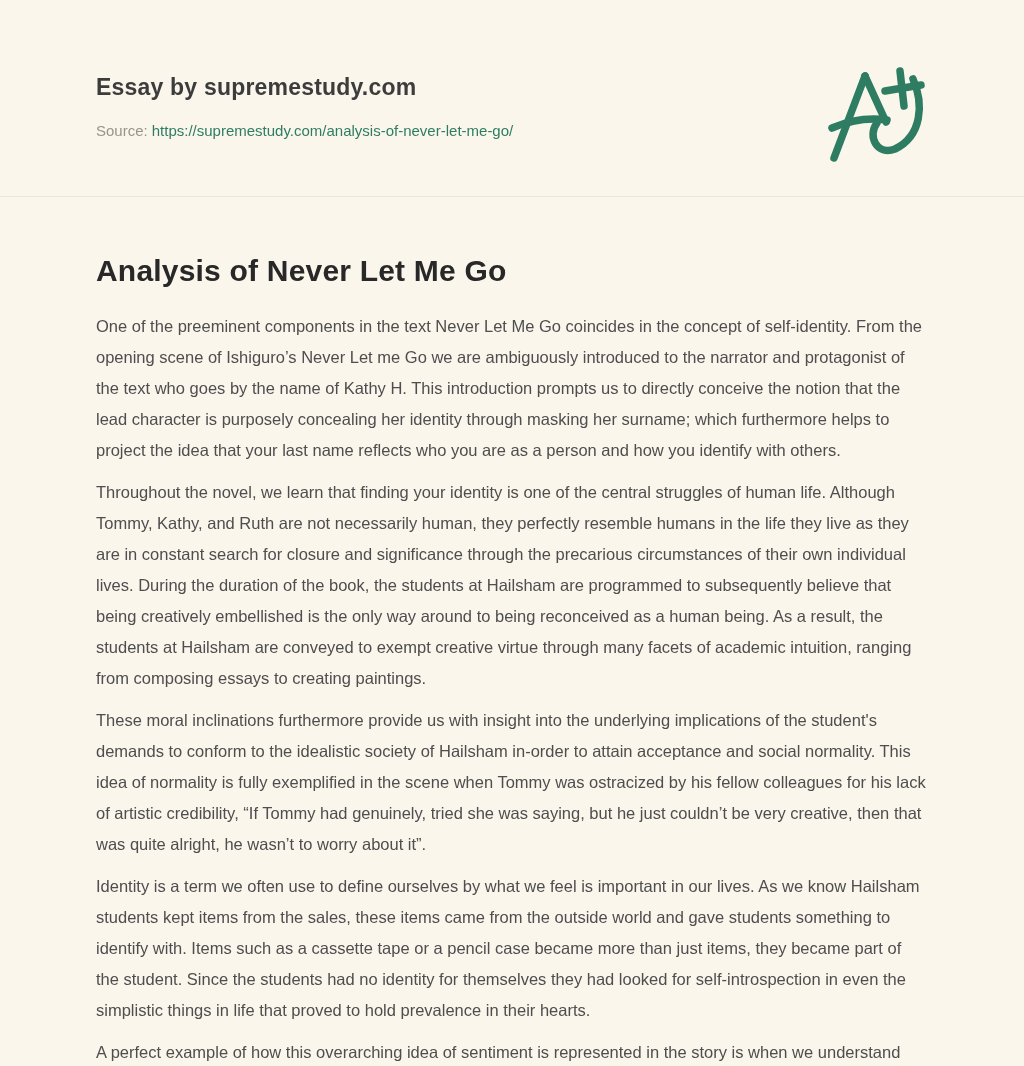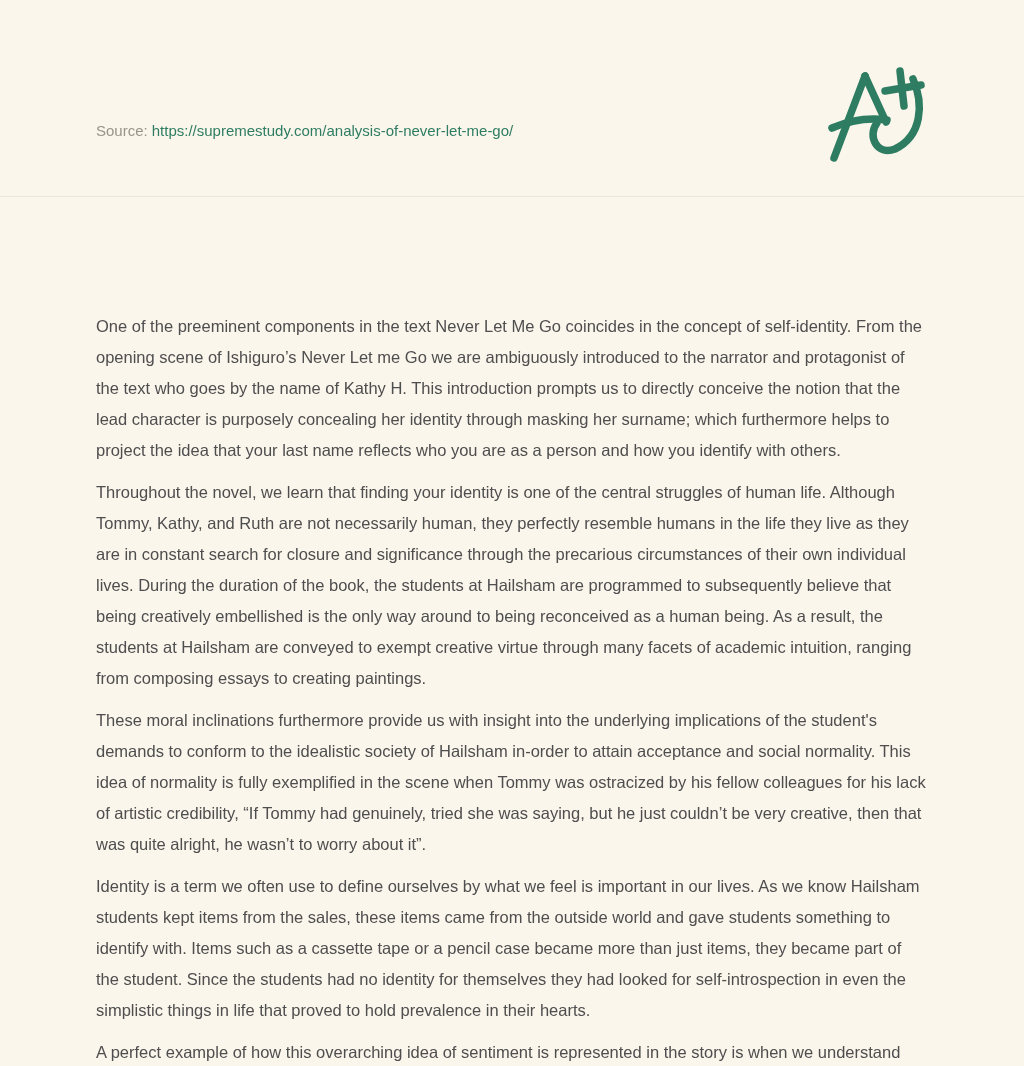--- a/index.html
+++ b/index.html
@@ -86,36 +86,38 @@
   }
   .cutoff-tail {
     color: #0f172a;
   }
 </style>
 </head>
 <body>
 
 <div class="page">
 
+  <h1 class="brand">Essay by supremestudy.com</h1>
 
   <p class="source"><span>Source:</span><a class="source-link" href="#">https://supremestudy.com/analysis-of-never-let-me-go/</a></p>
 
   <div class="logo">
     <svg viewBox="0 0 100 100" fill="none" stroke="#2e7d62" stroke-width="7.5" stroke-linecap="round" stroke-linejoin="round">
       <path d="M6 92 L37 10"></path>
       <path d="M37 10 L58 56"></path>
       <path d="M4 62 Q32 50 59 54"></path>
       <path d="M72 5 L76 40"></path>
       <path d="M57 25 L93 19"></path>
       <path d="M85 13 C96 38 94 70 67 83 C49 90 39 70 49 57"></path>
     </svg>
   </div>
 
   <div class="divider"></div>
 
+  <h2 class="essay-title">Analysis of Never Let Me Go</h2>
 
   <div class="essay-body">
     <p>One of the preeminent components in the text Never Let Me Go coincides in the concept of self-identity. From the opening scene of Ishiguro’s Never Let me Go we are ambiguously introduced to the narrator and protagonist of the text who goes by the name of Kathy H. This introduction prompts us to directly conceive the notion that the lead character is purposely concealing her identity through masking her surname; which furthermore helps to project the idea that your last name reflects who you are as a person and how you identify with others.</p>
     <p>Throughout the novel, we learn that finding your identity is one of the central struggles of human life. Although Tommy, Kathy, and Ruth are not necessarily human, they perfectly resemble humans in the life they live as they are in constant search for closure and significance through the precarious circumstances of their own individual lives. During the duration of the book, the students at Hailsham are programmed to subsequently believe that being creatively embellished is the only way around to being reconceived as a human being. As a result, the students at Hailsham are conveyed to exempt creative virtue through many facets of academic intuition, ranging from composing essays to creating paintings.</p>
     <p>These moral inclinations furthermore provide us with insight into the underlying implications of the student's demands to conform to the idealistic society of Hailsham in-order to attain acceptance and social normality. This idea of normality is fully exemplified in the scene when Tommy was ostracized by his fellow colleagues for his lack of artistic credibility, “If Tommy had genuinely, tried she was saying, but he just couldn’t be very creative, then that was quite alright, he wasn’t to worry about it”.</p>
     <p>Identity is a term we often use to define ourselves by what we feel is important in our lives. As we know Hailsham students kept items from the sales, these items came from the outside world and gave students something to identify with. Items such as a cassette tape or a pencil case became more than just items, they became part of the student. Since the students had no identity for themselves they had looked for self-introspection in even the simplistic things in life that proved to hold prevalence in their hearts.</p>
     <p><span>A perfect example of how this overarching idea of sentiment is represented in the story is when we understand that Kathy’s contentment for the Judy Bridgewater tape is attributed to her aspirations of a “kinder world”, that contrasts the reality that she lives in. This concept is understood when Kathy reflects back on the scene when Madame had witnessed her dancing to the song “Never Let Me Go”, and explains to Madame how the song had helped to illustrate her holding a baby. After Kathy explains the context of the song to her Madame later reveals that the song projected the idea of an adolescent girl clinging on to her old life in a rapidly changing </span><span class="cutoff-tail">dy</span></p>
   </div>
 
 </div>

